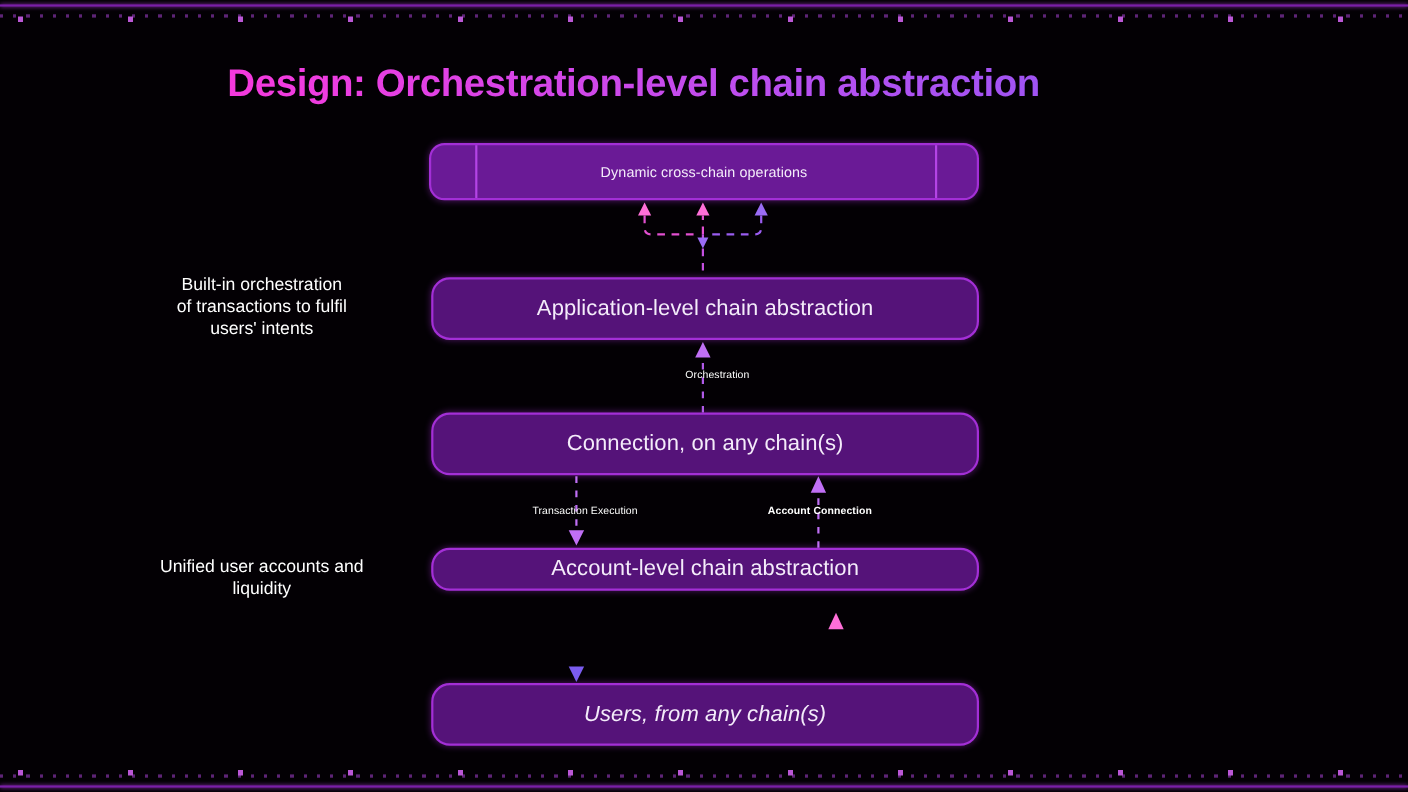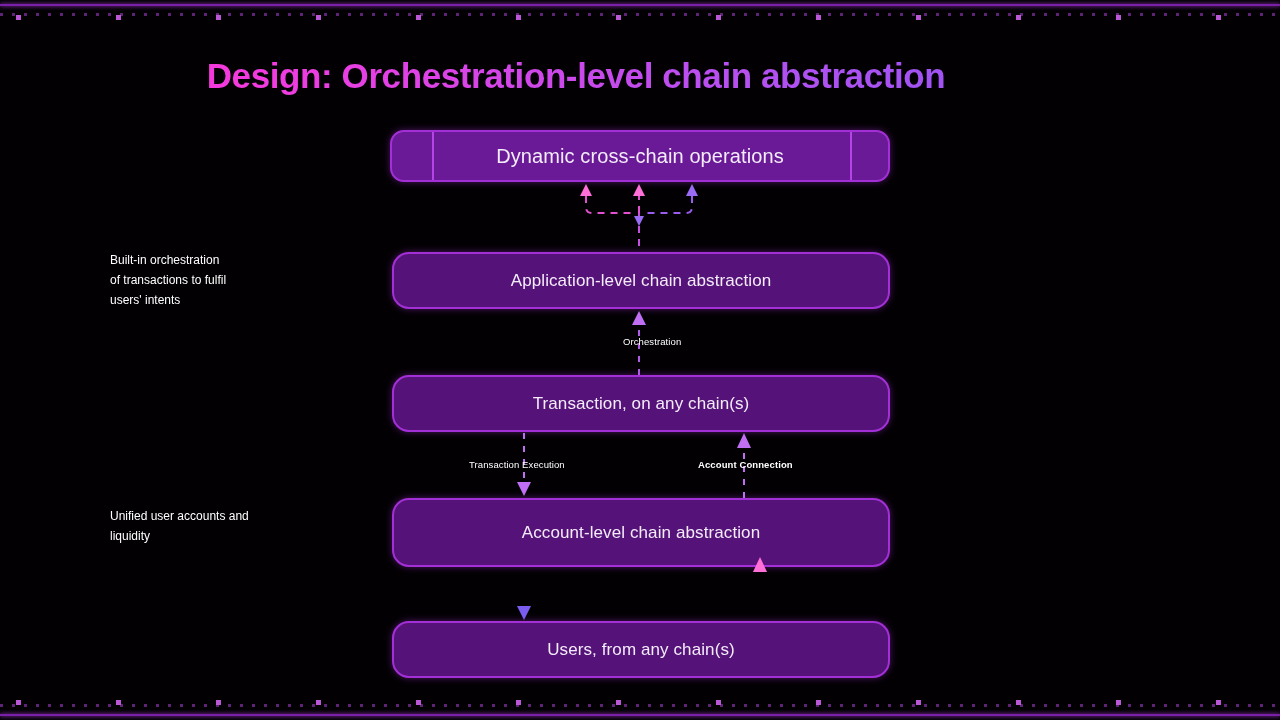--- a/index.html
+++ b/index.html
@@ -49,43 +49,43 @@
     white-space:nowrap;
   }
 
   
   .box {
     position:absolute;
     border:2px solid #a32fd6;
     border-radius:17px;
     background:#551379;
     display:flex; align-items:center; justify-content:center;
-    color:#f4ecfa; font-size:17px; letter-spacing:.1px;
+    color:#f4ecfa; font-size:20px; letter-spacing:.1px;
     box-shadow:0 0 7px rgba(168,52,214,.45);
   }
   .box.top-bar {
     left:390px; top:130px; width:500px; height:52px;
-    background:#6a1a96; border-radius:14px; font-size:20px;text-align:center;
+    background:#6a1a96; border-radius:14px; font-size:13px;text-align:center;
   }
   .divider {
     position:absolute; top:0; width:2px; height:100%;
     background:#b444e6;
   }
   .divider.d1 { left:40px; }
   .divider.d2 { left:458px; }
 
   .box.b-app-level   { left:392px; top:252px; width:498px; height:57px; }
   .box.b-app         { left:392px; top:375px; width:498px; height:57px; }
-  .box.b-acct-level  { left:392px; top:498px; width:498px; height:69px; }
-  .box.b-users       { left:392px; top:621px; width:498px; height:57px; }
+  .box.b-acct-level  { left:392px; top:498px; width:498px; height:39px; }
+  .box.b-users       { left:392px; top:621px; width:498px; height:57px;font-style:italic; }
 
   
   .side-label {
-    position:absolute; text-align:left; color:#ffffff;
-    font-size:12px; line-height:20px; white-space:pre-line;
+    position:absolute; text-align:center; color:#ffffff;
+    font-size:16px; line-height:20px; white-space:pre-line;
   }
   #label-orchestration-note { left:110px; top:250px; width:256px; }
   #label-accounts-note      { left:110px; top:506px; width:256px; }
   .conn-label {
     position:absolute; color:#ffffff; font-size:9.5px;
     white-space:nowrap; letter-spacing:.1px;
   }
 
   svg.overlay {
     position:absolute; left:0; top:0; width:1280px; height:720px;
@@ -112,21 +112,21 @@
   <div class="divider d1"></div>
   <div class="divider d2"></div>
   <span>Dynamic cross-chain operations</span>
 </div>
 
 <div class="box b-app-level">
   <span>Application-level chain abstraction</span>
 </div>
 
 <div class="box b-app">
-  <span>Transaction, on any chain(s)</span>
+  <span>Connection, on any chain(s)</span>
 </div>
 
 <div class="box b-acct-level">
   <span>Account-level chain abstraction</span>
 </div>
 
 <div class="box b-users">
   <span>Users, from any chain(s)</span>
 </div>
 
@@ -189,14 +189,14 @@
     <polygon points="524,620 517,606 531,606" fill="#7b5cf0"></polygon>
   </g>
 
   <g>
     <path d="M760,621 L760,572" stroke="url(#gPinkUp)" stroke-width="2" fill="none" stroke-dasharray="6 7"></path>
     <polygon points="760,557 753,572 767,572" fill="#ff6fd8"></polygon>
   </g>
 </svg>
 
 <div class="conn-label" style="left:607px; top:336px;margin-left:16px;">Orchestration</div>
-<div class="conn-label" style="left:469px; top:459px;">Transaction Execution</div>
+<div class="conn-label" style="left:484px; top:459px;">Transaction Execution</div>
 <div class="conn-label" style="left:698px; top:459px;font-weight:bold;">Account Connection</div>
 
 </body></html>

